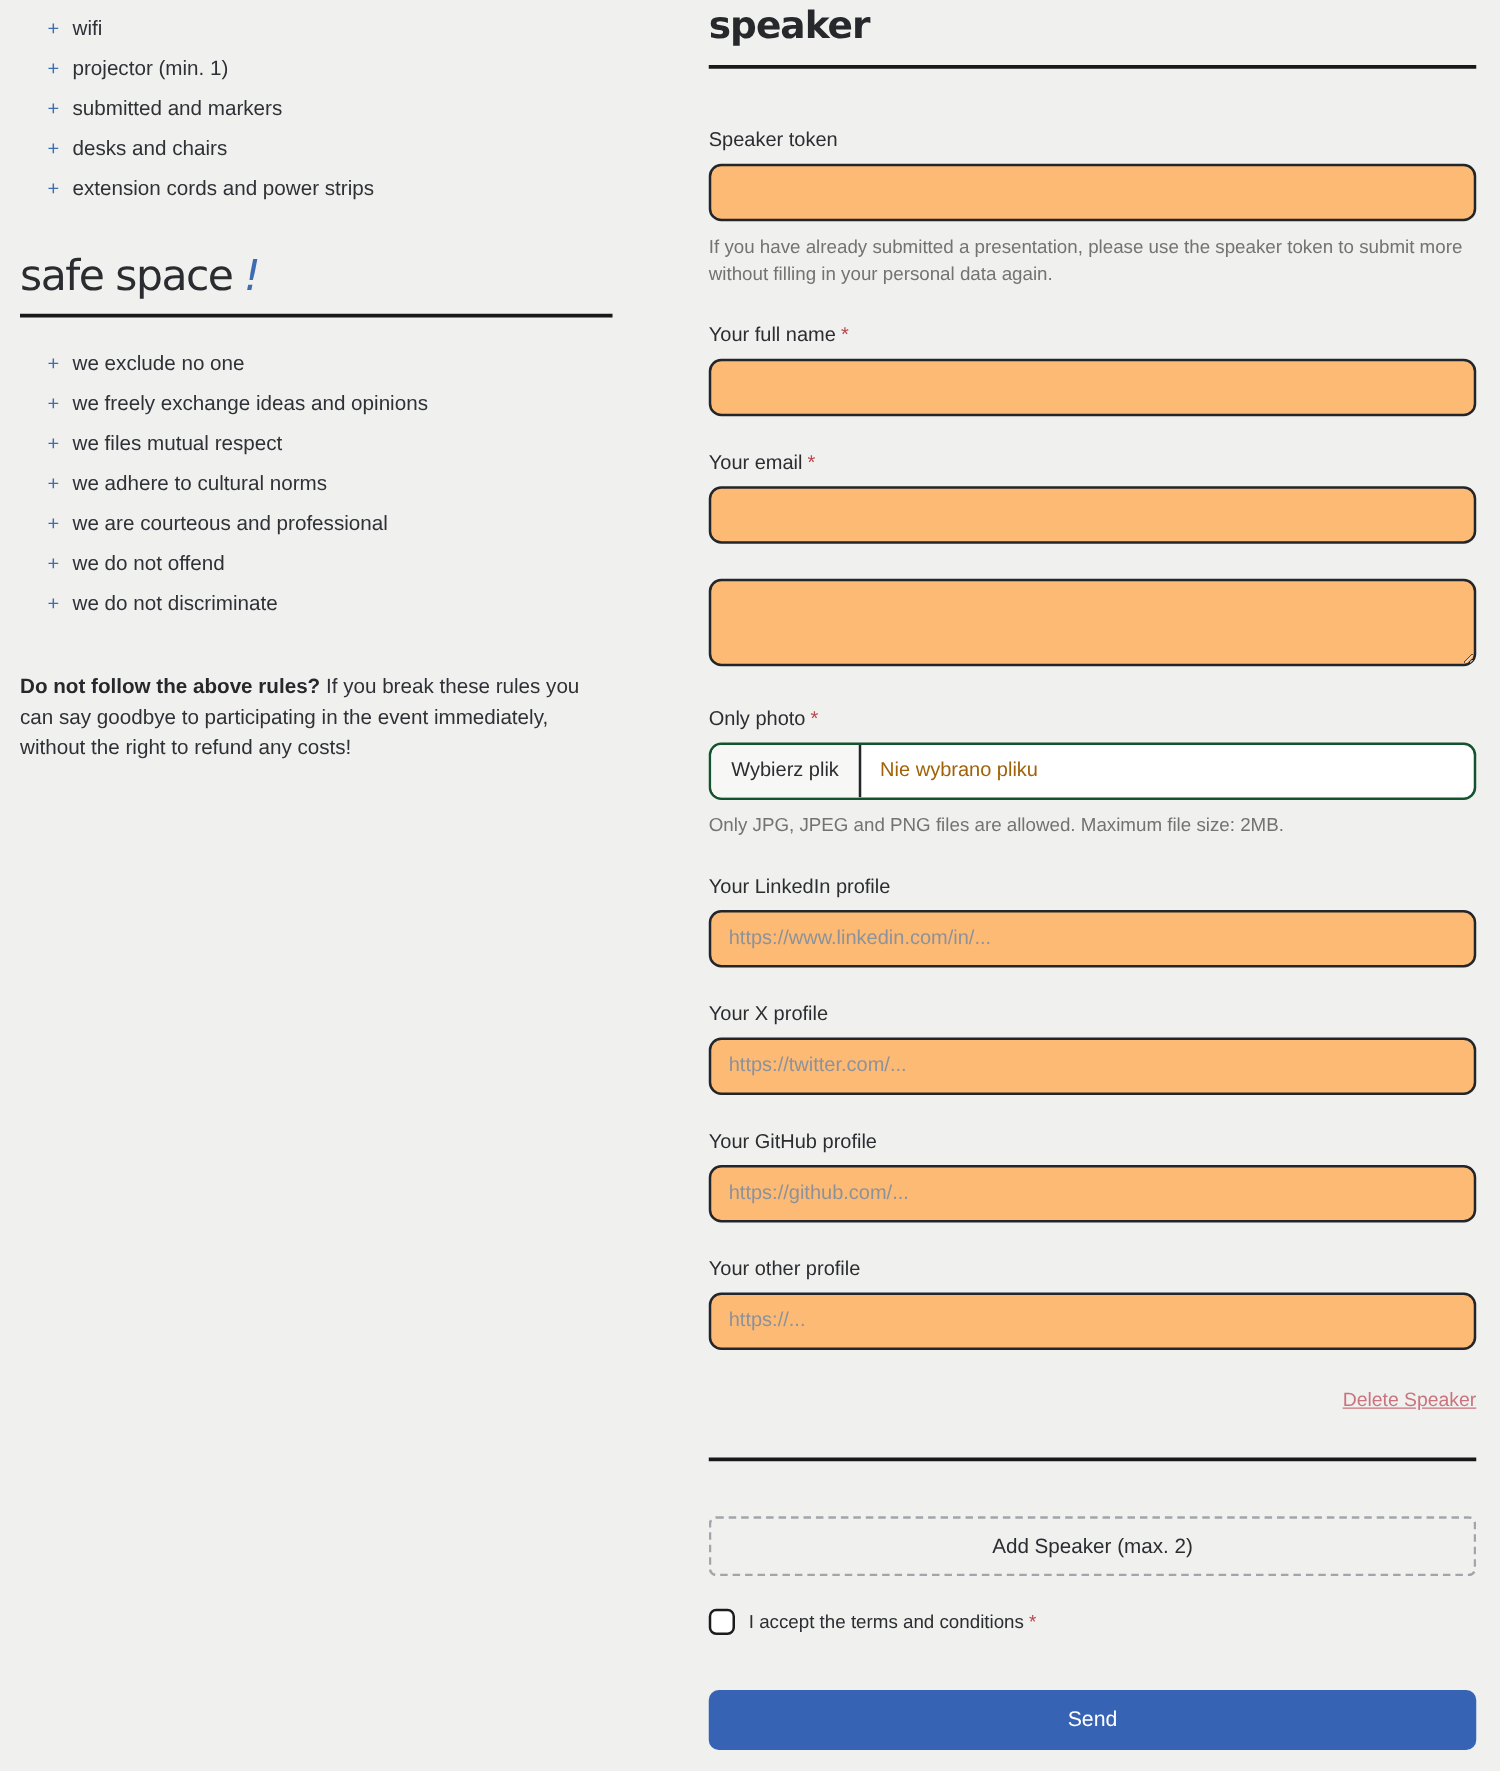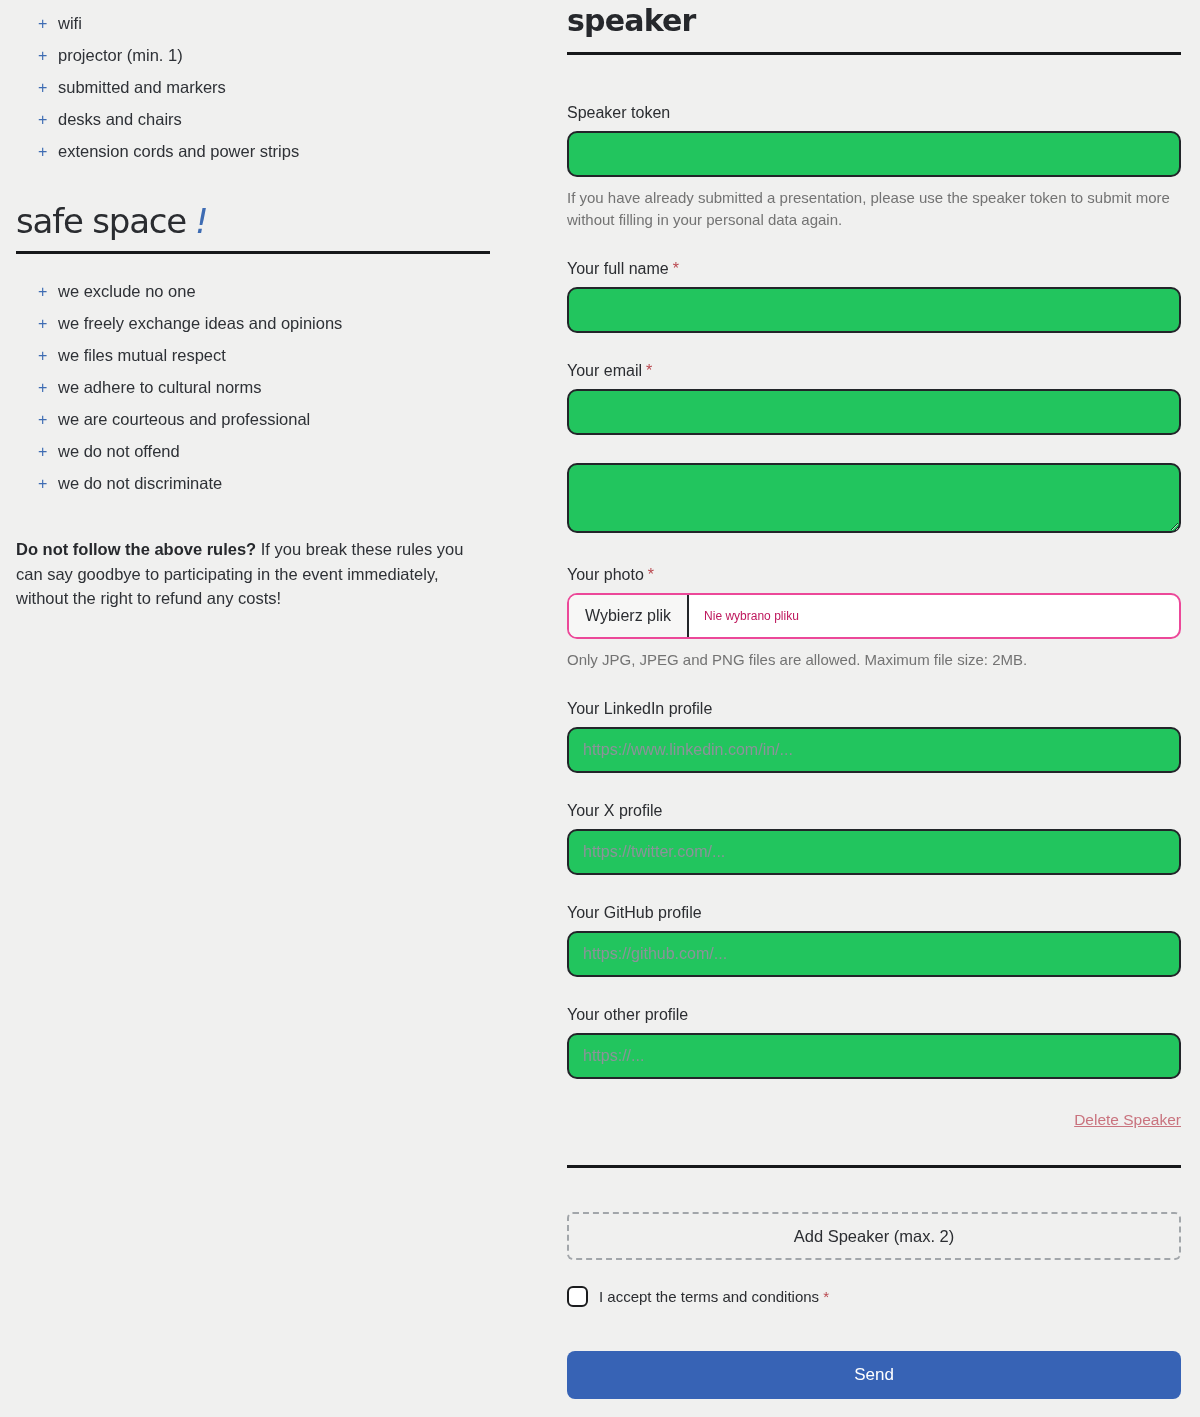--- a/index.html
+++ b/index.html
@@ -49,43 +49,43 @@
   }
   .form-hr { height: 3px; background: #17181a; border: none; margin-top: 12px; }
   .group { margin-top: 28px; }
   .group.first { margin-top: 48px; }
   .field-label {
     display: block; font-size: 16px; line-height: 20px;
     color: #2b2d31; margin-bottom: 8px;
   }
   .req { color: #b9474e; margin-left: 4px; }
   .text-input, .bio-area {
-    width: 100%; background: #22c55e;
+    width: 100%; background: #fdba74;
     border: 2px solid #222529; border-radius: 10px;
     font-family: "Liberation Sans", sans-serif;
     font-size: 16px; color: #2b2d31;
   }
   .text-input { height: 46px; padding: 0 14px; }
   .text-input::placeholder { color: #8d929a; opacity: 1; }
   .bio-area { height: 70px; padding: 10px 14px; resize: both; }
   .help-text { margin-top: 10px; font-size: 15px; line-height: 22px; color: #737373; }
 
   .file-control {
     display: flex; align-items: stretch; height: 46px;
-    border: 2px solid #ec4899; border-radius: 10px;
+    border: 2px solid #14532d; border-radius: 10px;
     background: #ffffff; overflow: hidden;
   }
   .file-button {
     display: flex; align-items: center;
     background: #f7f7f6; border: none;
     border-right: 2px solid #222529;
     padding: 0 16px; font-size: 16px; color: #2b2d31;
     font-family: "Liberation Sans", sans-serif; cursor: pointer;
   }
-  .file-name { display: flex; align-items: center; padding: 0 15px; font-size: 12px; color: #be185d; }
+  .file-name { display: flex; align-items: center; padding: 0 15px; font-size: 16px; color: #a16207; }
 
   .delete-row { margin-top: 32px; text-align: right; }
   .delete-link { font-size: 15.5px; color: #c9737e; text-decoration: underline; cursor: pointer; }
 
   .divider-hr { height: 3px; background: #17181a; border: none; margin-top: 36px; }
 
   .add-speaker {
     margin-top: 44px; width: 100%; height: 48px;
     background: transparent; border: 2px dashed #a2a6aa; border-radius: 6px;
     font-family: Liberation Sans, sans-serif;
@@ -195,21 +195,21 @@
     <div class="group">
       <label class="field-label"><span>Your email</span><span class="req">*</span></label>
       <input class="text-input" type="text" value="" style="">
     </div>
 
     <div class="group">
       <textarea class="bio-area" style=""></textarea>
     </div>
 
     <div class="group">
-      <label class="field-label"><span>Your photo</span><span class="req">*</span></label>
+      <label class="field-label"><span>Only photo</span><span class="req">*</span></label>
       <div class="file-control">
         <button class="file-button" type="button">Wybierz plik</button>
         <span class="file-name">Nie wybrano pliku</span>
       </div>
       <div class="help-text">Only JPG, JPEG and PNG files are allowed. Maximum file size: 2MB.</div>
     </div>
 
     <div class="group">
       <label class="field-label">Your LinkedIn profile</label>
       <input class="text-input" type="text" placeholder="https://www.linkedin.com/in/..." style="">

